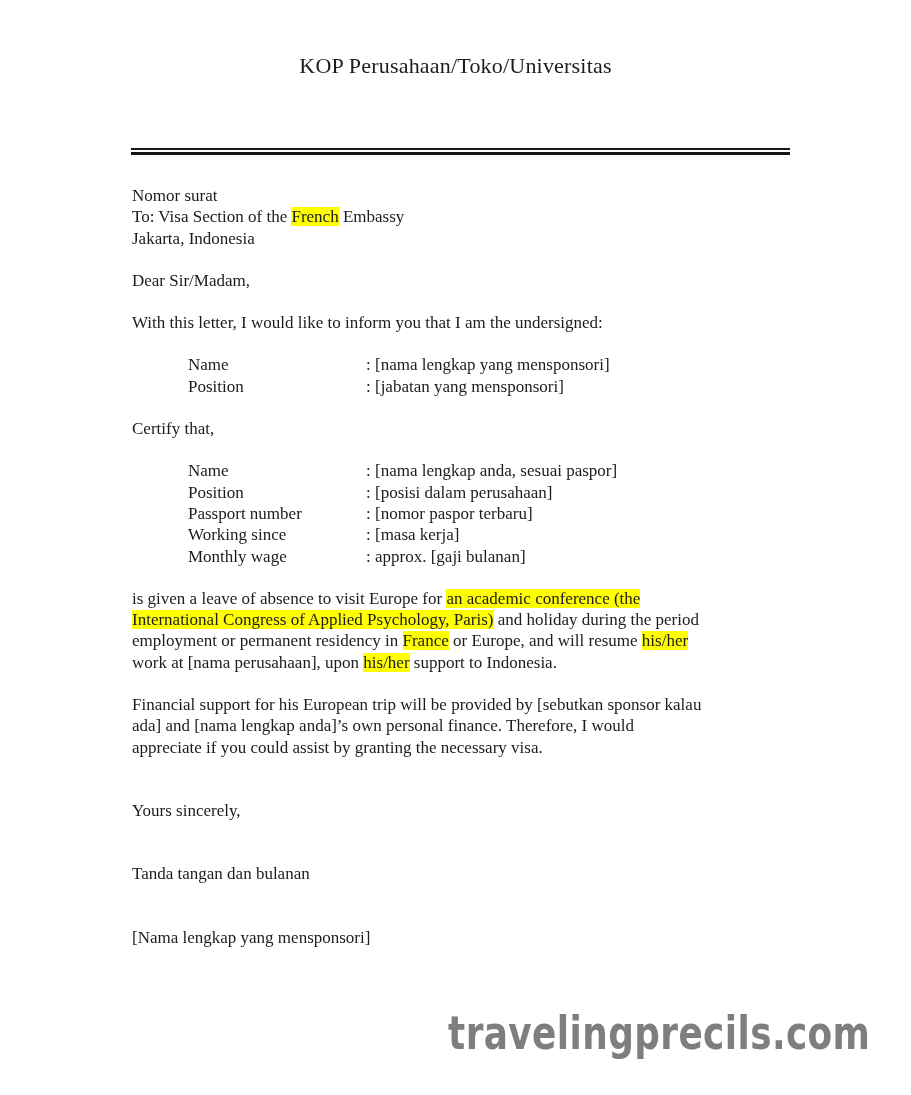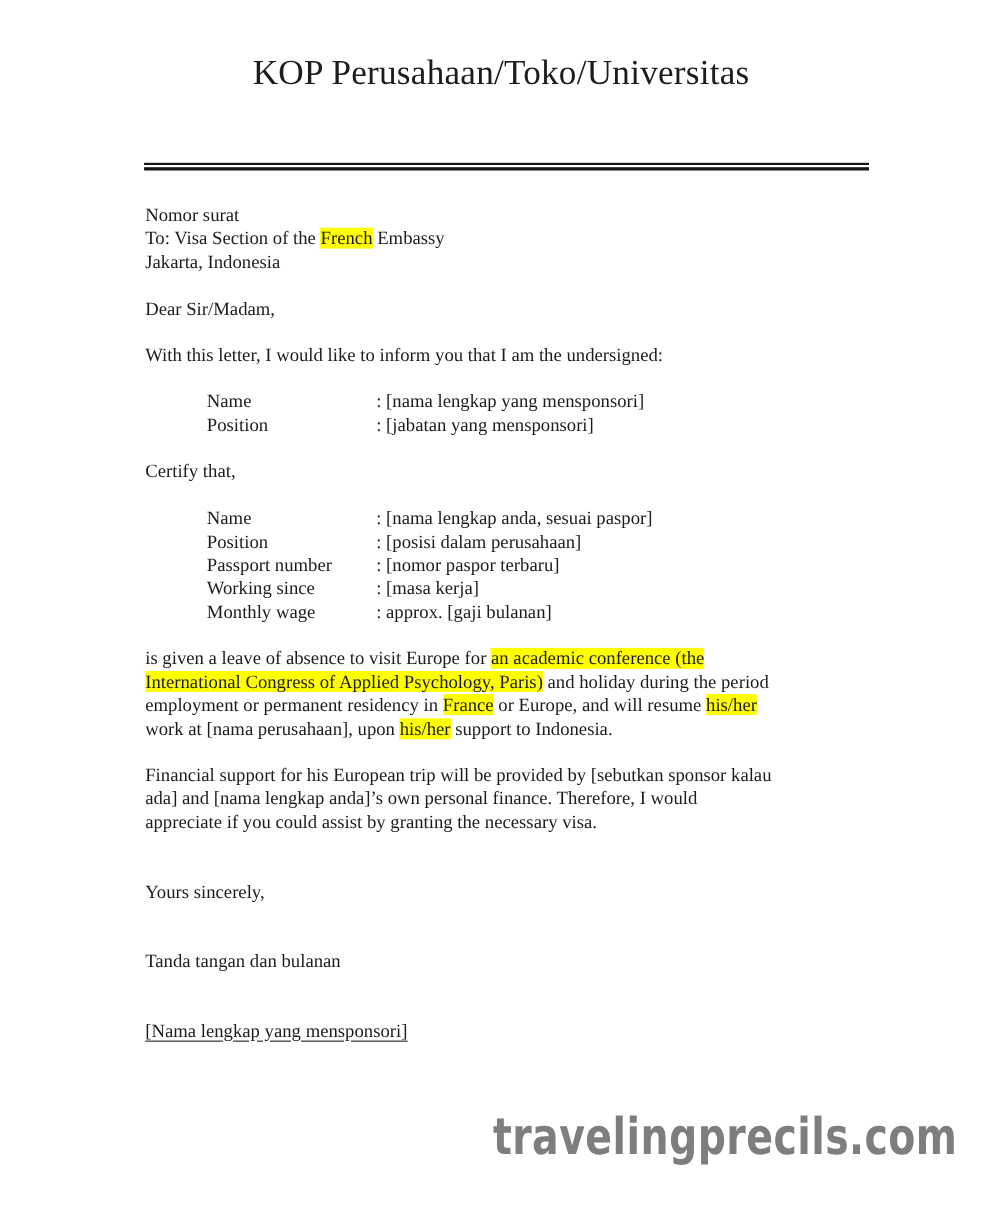--- a/index.html
+++ b/index.html
@@ -9,21 +9,21 @@
     font-family: "Liberation Serif", "DejaVu Serif", serif;
     color: #1c1c1c;
     overflow: hidden;
     position: relative;
   }
   .doc { position: relative; width: 911px; height: 1095px; }
 
   .title {
     margin: 0;
     padding-top: 47px;
-    font-size: 32px;
+    font-size: 22px;
     line-height: 37px;
     font-weight: normal;
     text-align: center;
     letter-spacing: 0.2px;
   }
 
   .rule {
     margin: 64px 0 0 131px;
     width: 659px;
     height: 2px;
@@ -36,27 +36,27 @@
     width: 652px;
     margin-top: 30px;
     font-size: 17px;
     line-height: 21.3px;
   }
 
   .block { margin: 0; }
   .gap1 { margin-top: 21px; }
   .gap2 { margin-top: 42px; }
 
-  .row { display: flex; padding-left: 56px; }
+  .row { display: flex; padding-left: 56px; gap: 24px; }
   .row .lbl { width: 154px; flex: 0 0 154px; }
   .row .val { flex: 1; }
 
   .hl { background: var(--hl, #ffff00); }
 
-  .sig-name { text-decoration: underline; text-underline-offset: 3px; }
+  .sig-name { text-underline-offset: 3px; }
 
   .watermark {
     position: absolute;
     top: 1008px;
     right: 41px;
     font-family: "DejaVu Sans", "Liberation Sans", sans-serif;
     font-weight: bold;
     font-size: 46px;
     line-height: 50px;
     color: var(--wm, #7e7e7e);

